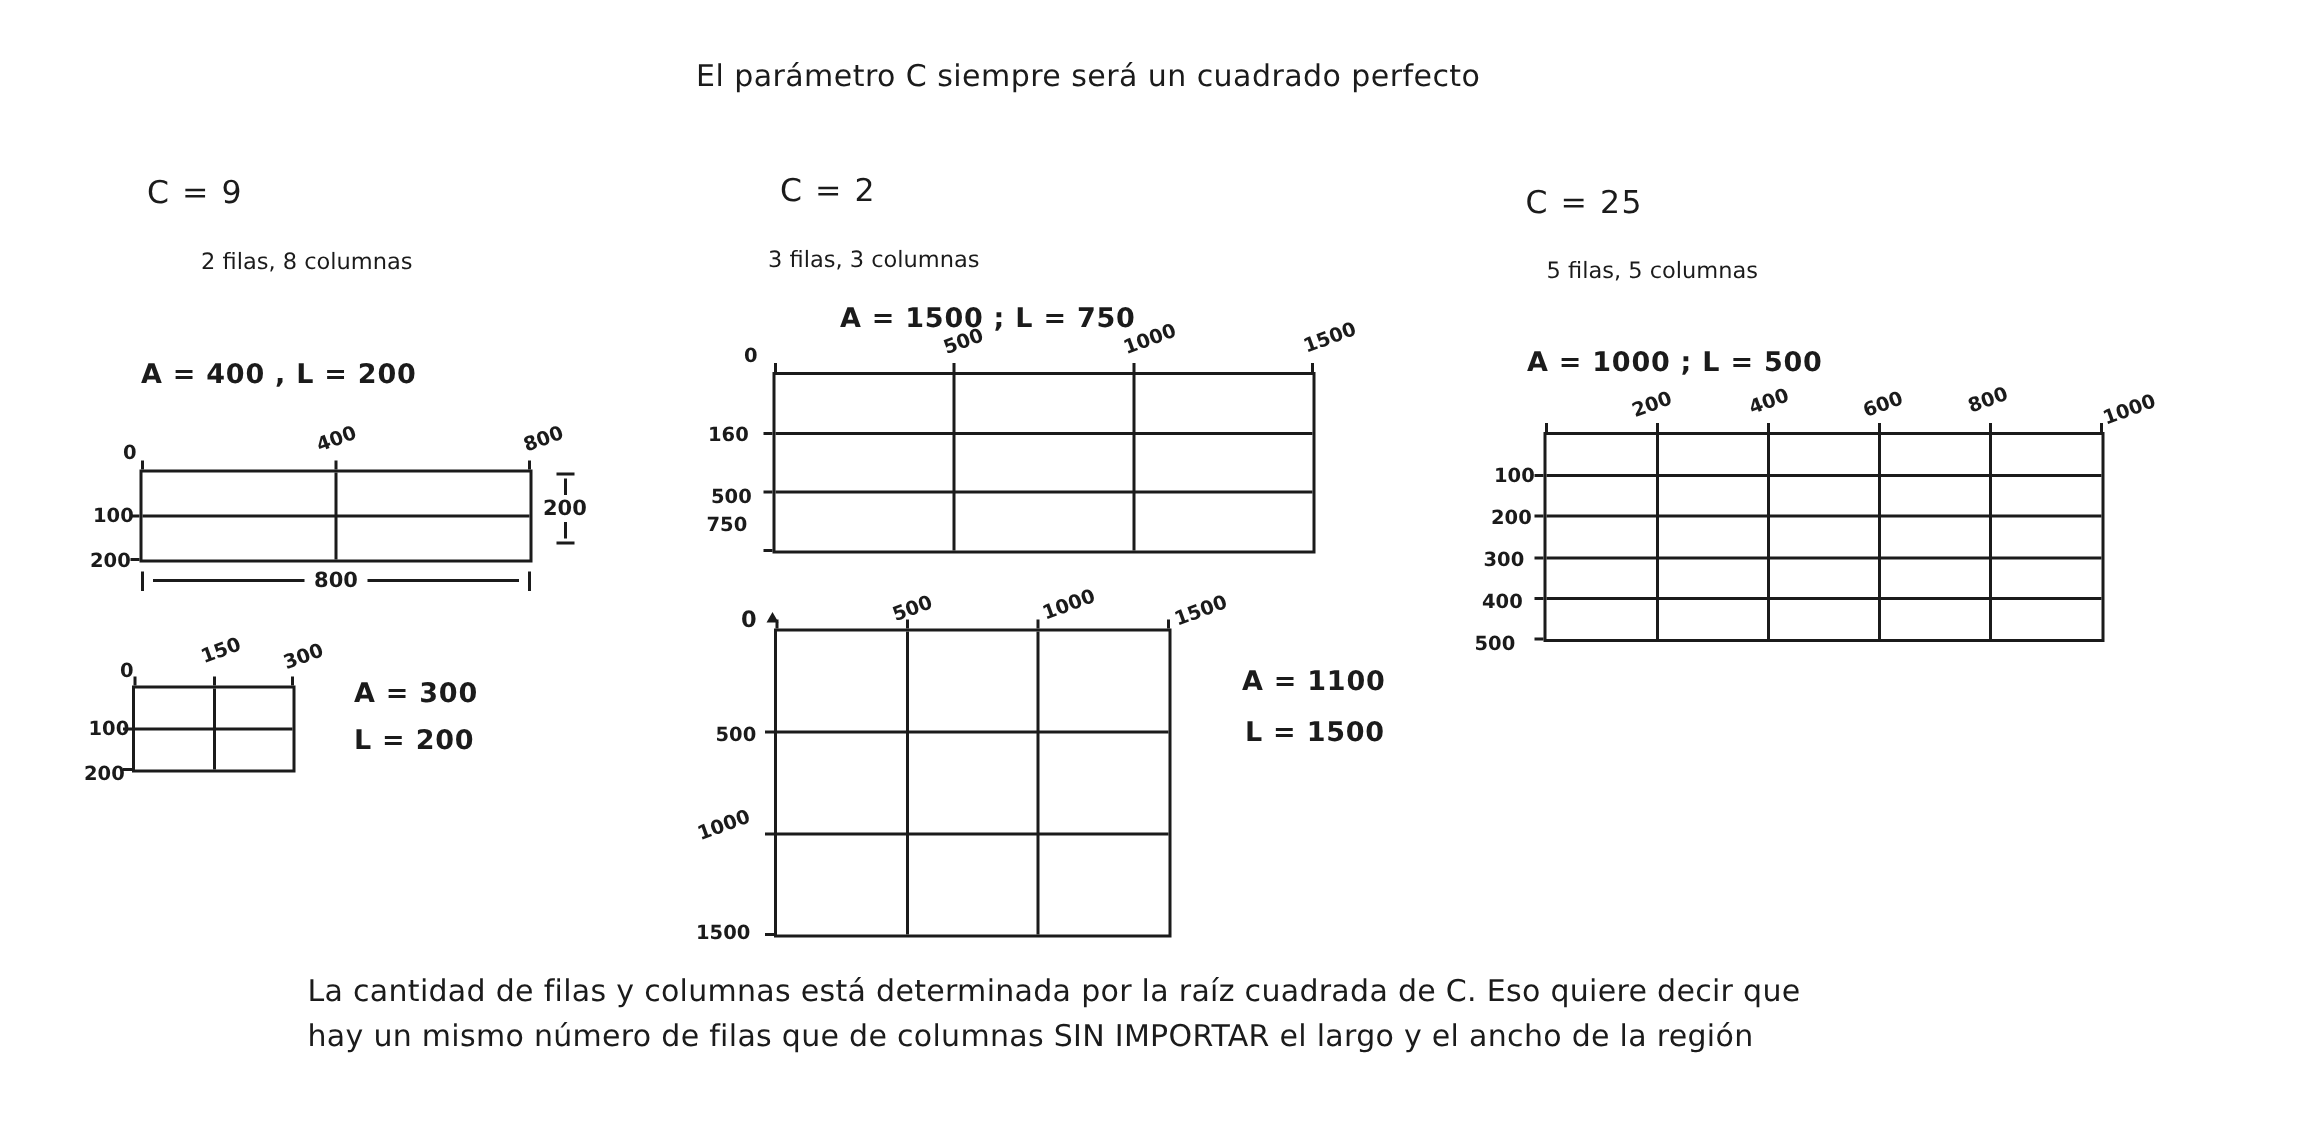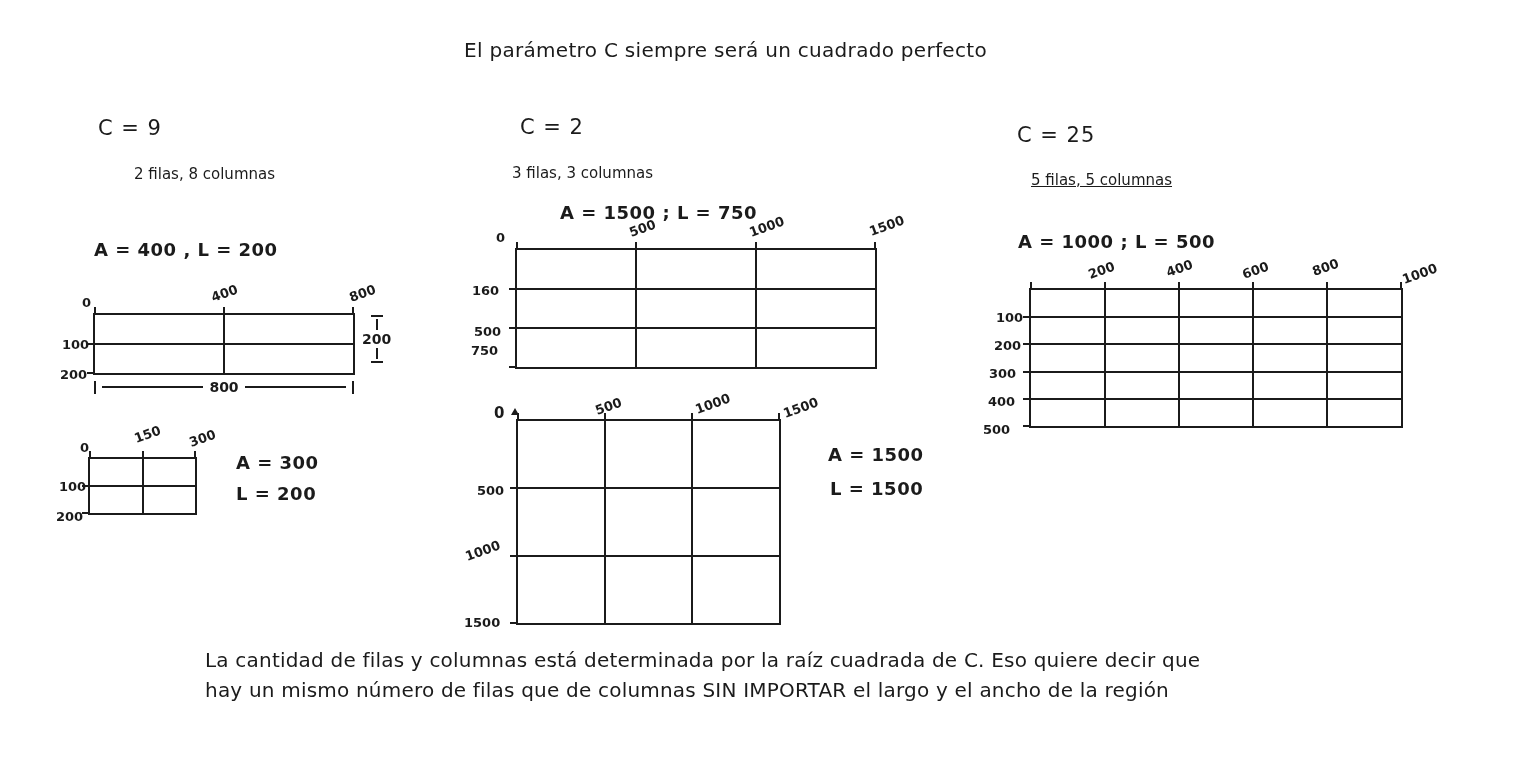--- a/index.html
+++ b/index.html
@@ -131,25 +131,25 @@
       <div class="stub sh" style="top: calc(100% - 1px);"></div>
     </div>
   <div class="origin-arrow" style="left:511px; top:408px;"></div>
   <div class="tick" style="left:494px; top:406px; font-size:15px;">0</div>
   <div class="tick sl" style="left:598px; top:404px;">500</div>
   <div class="tick sl" style="left:698px; top:403px;">1000</div>
   <div class="tick sl" style="left:786px; top:407px;">1500</div>
   <div class="tick" style="left:477px; top:484px;">500</div>
   <div class="tick sl" style="left:468px; top:550px;">1000</div>
   <div class="tick" style="left:464px; top:616px;">1500</div>
-  <div class="t cp" style="left:828px; top:444px;">A = 1500</div>
+  <div class="t cp" style="left:828px; top:444px;">A = 1100</div>
   <div class="t cp" style="left:830px; top:478px;">L = 1500</div>
 
   <div class="t ch" style="left:1017px; top:123px;text-align:right;">C = 25</div>
-  <div class="t cs" style="left:1031px; top:171px;text-decoration:underline;">5 filas, 5 columnas</div>
+  <div class="t cs" style="left:1031px; top:171px;">5 filas, 5 columnas</div>
   <div class="t cp" style="left:1018px; top:231px;">A = 1000  ;   L = 500</div>
 
   <div class="grid" style="left:1029px; top:288px; width:374px; height:140px;">
       <div class="gl v" style="left: calc(20% - 1px);"></div>
       <div class="gl v" style="left: calc(40% - 1px);"></div>
       <div class="gl v" style="left: calc(60% - 1px);"></div>
       <div class="gl v" style="left: calc(80% - 1px);"></div>
       <div class="gl h" style="top: calc(20% - 1px);"></div>
       <div class="gl h" style="top: calc(40% - 1px);"></div>
       <div class="gl h" style="top: calc(60% - 1px);"></div>

